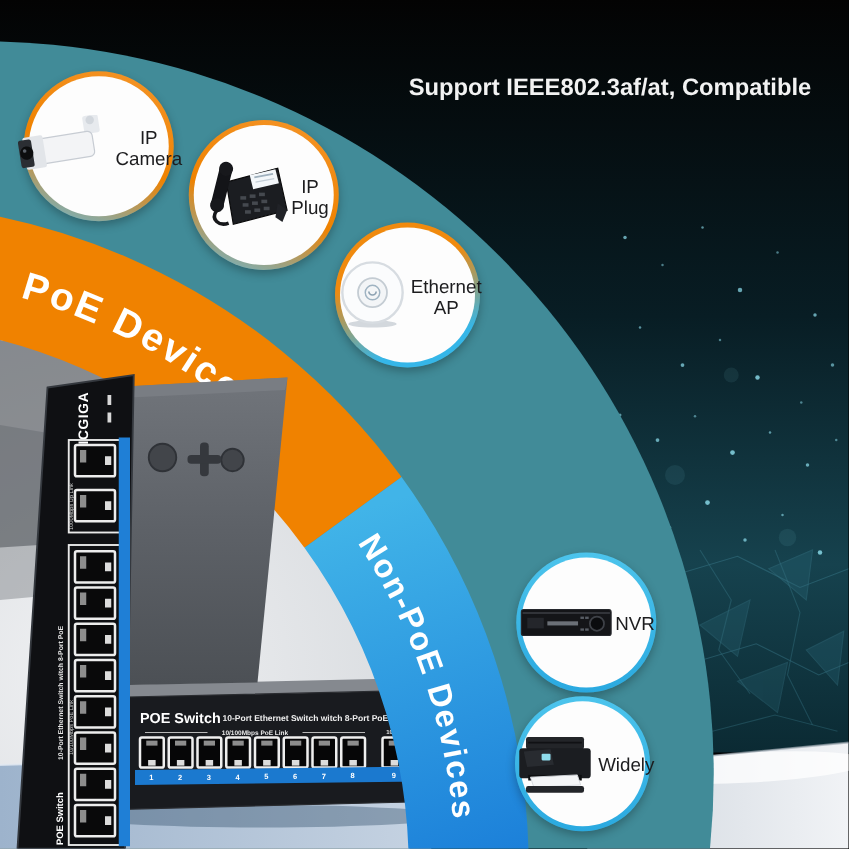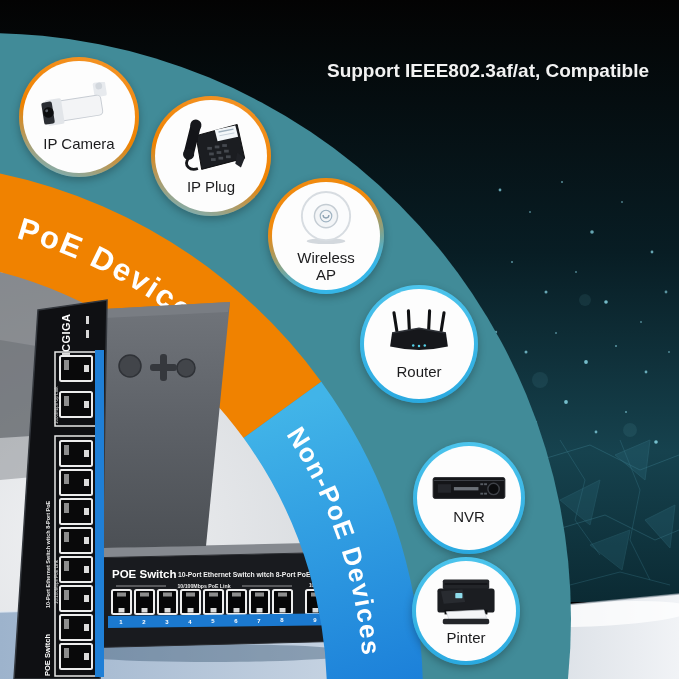--- a/index.html
+++ b/index.html
@@ -7,21 +7,21 @@
          font-family:"Liberation Sans",sans-serif;background:#000;}
   #bg{position:absolute;left:0;top:0;width:679px;height:679px;}
   
   .headline{position:absolute;top:30px;right:30px;text-align:right;color:#fff;z-index:30;}
   .headline h1{margin:0;font-size:31px;font-weight:bold;letter-spacing:-.5px;white-space:nowrap;}
   .headline .sub{margin-top:29px;font-size:19px;font-weight:bold;line-height:23px;color:#f2f2f2;}
   
   .device{position:absolute;border-radius:50%;padding:4px;z-index:25;
           box-shadow:0 3px 8px rgba(0,0,0,.28);}
   .device .inner{width:100%;height:100%;border-radius:50%;background:#fdfdfd;
-          display:flex;flex-direction:column;align-items:center;justify-content:center;box-sizing:border-box;padding:6px;}
+          display:flex;flex-direction:row;align-items:center;justify-content:center;box-sizing:border-box;padding:6px;}
   .device .pic{flex:0 0 auto;display:flex;align-items:flex-end;justify-content:center;}
   .device .lbl{margin-top:3px;font-size:15px;color:#1c1c1e;text-align:center;line-height:17px;}
   .b-orange{background:linear-gradient(200deg,#f4952a 0%,#ef8200 55%,#63b9de 100%);}
   .b-mix{background:linear-gradient(160deg,#f08a0e 35%,#35b6e8 78%);}
   .b-cyan{background:linear-gradient(180deg,#4cc4ec 0%,#2aa9e0 100%);}
   .d-camera{width:112px;height:112px;left:19px;top:57px;}
   .d-phone{width:112px;height:112px;left:151px;top:96px;}
   .d-ap{width:108px;height:108px;left:268px;top:178px;}
   .d-router{width:110px;height:110px;left:360px;top:285px;}
   .d-nvr{width:104px;height:104px;left:413px;top:442px;}
@@ -284,44 +284,24 @@
   <div class="inner">
     <span class="pic">
       <svg width="62" height="56" viewBox="0 0 64 58">
         <ellipse cx="32" cy="53" rx="20" ry="3" fill="#d3d8dd"></ellipse>
         <circle cx="32" cy="27" r="25" fill="#fbfcfd" stroke="#d7dce1" stroke-width="2"></circle>
         <circle cx="32" cy="27" r="12" fill="#f3f5f7" stroke="#c4ccd3" stroke-width="1.5"></circle>
         <circle cx="32" cy="27" r="6" fill="none" stroke="#9fb3c2" stroke-width="1.2"></circle>
         <path d="M 29 26 a 3 3 0 0 0 6 0" fill="none" stroke="#8da2b2" stroke-width="1.4"></path>
       </svg>
     </span>
-    <span class="lbl">Wireless AP</span>
-  </div>
-</div>
-
-<div class="device d-router b-cyan">
-  <div class="inner">
-    <span class="pic">
-      <svg width="72" height="52" viewBox="0 0 72 54">
-        <g stroke="#101113" stroke-width="3.2" stroke-linecap="round">
-          <line x1="13" y1="24" x2="10" y2="5"></line>
-          <line x1="26" y1="23" x2="25" y2="3"></line>
-          <line x1="46" y1="23" x2="47" y2="3"></line>
-          <line x1="59" y1="24" x2="62" y2="5"></line>
-        </g>
-        <path d="M 8 26 L 36 21 L 64 26 L 66 40 Q 36 47 6 40 Z" fill="#16171b"></path>
-        <path d="M 8 26 L 36 21 L 64 26" fill="none" stroke="#2e3137" stroke-width="1.5"></path>
-        <circle cx="30" cy="39" r="1.3" fill="#56d0e8"></circle>
-            <circle cx="36" cy="39.5" r="1.3" fill="#56d0e8"></circle>
-        <circle cx="42" cy="39" r="1.3" fill="#56d0e8"></circle>
-      </svg>
-    </span>
-    <span class="lbl">Router</span>
-  </div>
-</div>
+    <span class="lbl">Ethernet AP</span>
+  </div>
+</div>
+
 
 <div class="device d-nvr b-cyan">
   <div class="inner">
     <span class="pic">
       <svg width="78" height="34" viewBox="0 0 80 36">
         <rect x="2" y="7" width="76" height="22" rx="2" fill="#141518" stroke="#26282d" stroke-width="1"></rect>
         <line x1="3" y1="10" x2="77" y2="10" stroke="#3c3f45" stroke-width="1.2"></line>
         <rect x="7" y="14" width="14" height="9" fill="#24262b"></rect>
         <rect x="24" y="17" width="26" height="3.5" fill="#6b7077"></rect>
         <circle cx="66" cy="19" r="6" fill="#0b0c0e" stroke="#3e4147" stroke-width="1.5"></circle>
@@ -344,17 +324,17 @@
         <rect x="12" y="4" width="52" height="11" rx="2" fill="#232529"></rect>
         <line x1="14" y1="9" x2="62" y2="9" stroke="#101114" stroke-width="1.5"></line>
         <rect x="6" y="14" width="64" height="27" rx="3" fill="#1b1d21"></rect>
         <polygon points="10,17 34,15 37,29 13,31" fill="#282b30"></polygon>
         <rect x="26" y="19" width="8" height="6" rx="1" fill="#8fdcec"></rect>
         <rect x="14" y="38" width="48" height="5" fill="#0d0e10"></rect>
         <polygon points="16,40 58,38 61,47 19,49" fill="#f4f5f7" stroke="#d4d8dd" stroke-width=".8"></polygon>
         <rect x="12" y="48" width="52" height="6" rx="2" fill="#232529"></rect>
       </svg>
     </span>
-    <span class="lbl">Pinter</span>
+    <span class="lbl">Widely</span>
   </div>
 </div>
 
 </div>
 
 </body></html>

